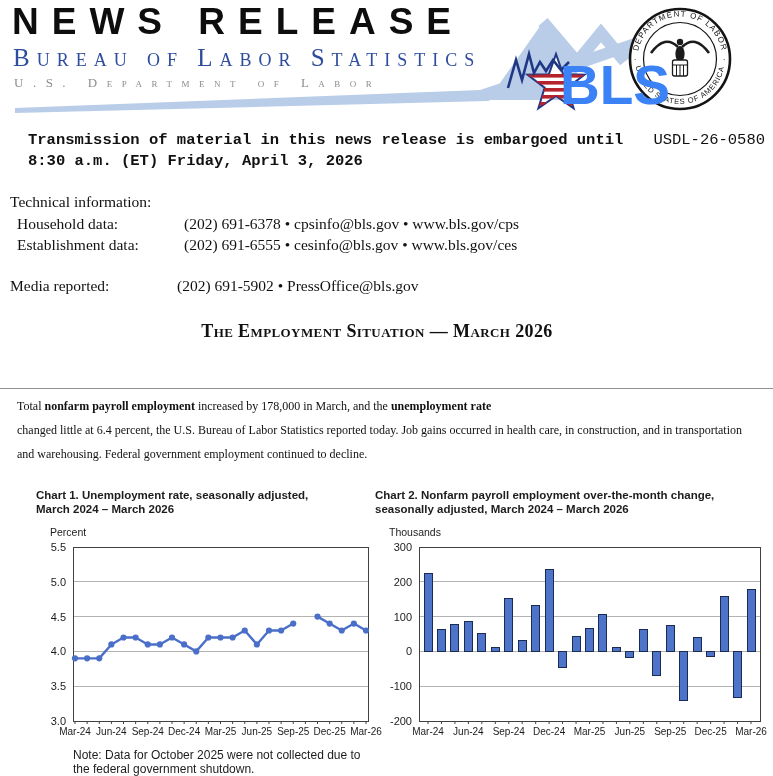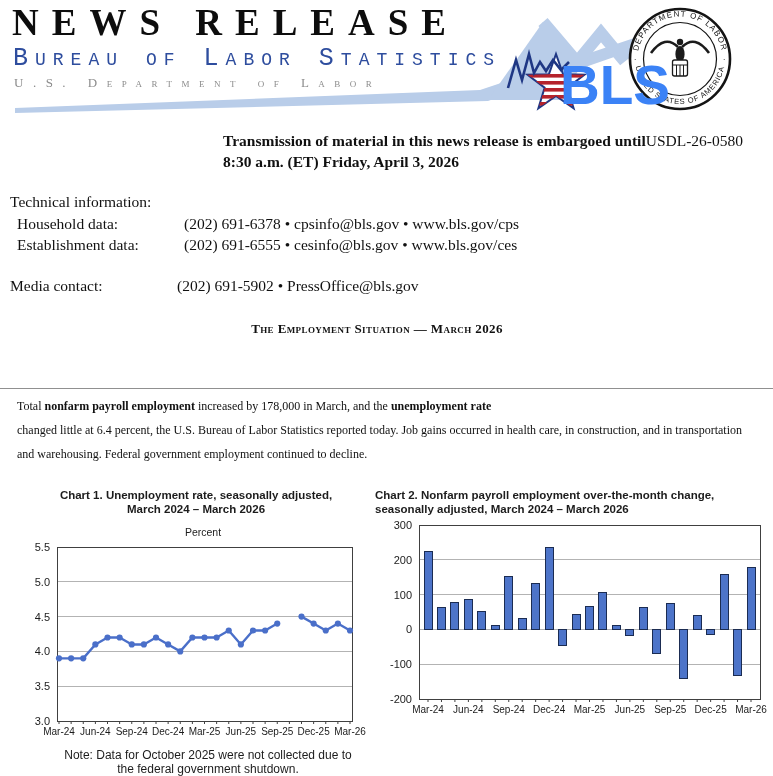--- a/index.html
+++ b/index.html
@@ -1,43 +1,43 @@
 <!DOCTYPE html>
 <html><head>
 <meta charset="utf-8">
 <style>
   html,body{margin:0;padding:0;background:#fff;}
   .page{position:relative;width:773px;height:776px;background:#fff;overflow:hidden;
         font-family:"Liberation Serif",serif;color:#111;}
   
   .hdr-svg{position:absolute;left:0;top:0;pointer-events:none;}
-  .nr-title{position:absolute;left:12px;top:1px;font-family:Liberation Serif, serif;
+  .nr-title{position:absolute;left:12px;top:1px;font-family:Liberation Sans, sans-serif;
             font-weight:900;font-size:37px;letter-spacing:13px;color:#0d0d0d;white-space:nowrap;}
-  .bls-line{position:absolute;left:13px;top:44px;font-family:Liberation Mono, monospace;
+  .bls-line{position:absolute;left:13px;top:44px;font-family:Liberation Serif, serif;
             font-size:25px;font-variant:small-caps;letter-spacing:7px;color:#2e4d9e;white-space:nowrap;}
   .dol-line{position:absolute;left:14px;top:75px;font-family:Liberation Serif, serif;
             font-size:13px;font-variant:small-caps;letter-spacing:9.5px;color:#8c8c8c;white-space:nowrap;}
   .bls-word{position:absolute;left:560px;top:53px;font-family:"Liberation Sans",sans-serif;
             font-weight:900;font-size:55px;letter-spacing:0px;color:#3b82f6;}
   
-  .embargo{position:absolute;left:6px;top:130px;width:737px;display:flex;justify-content:flex-end;
-           font-size:15.5px;font-weight:bold;line-height:21px;}
+  .embargo{position:absolute;left:28px;top:130px;width:737px;display:flex;justify-content:space-between;
+           font-size:15.5px;font-weight:bold;line-height:21px;font-family:Liberation Mono, monospace;}
   .usdl{font-weight:normal;white-space:nowrap;}
   .contacts{position:absolute;left:10px;top:191px;font-size:15.5px;line-height:21.5px;width:737px;}
   .crow .clabel{display:inline-block;width:167px;}
   .indent{padding-left:7px;}
   .cgap{height:19px;}
   
   .release-title{position:absolute;left:0;top:321px;width:754px;text-align:center;
-                 font-weight:bold;font-size:13px;font-variant:small-caps;letter-spacing:0.4px;}
+                 font-weight:bold;font-size:18px;font-variant:small-caps;letter-spacing:0.4px;}
   .rule{position:absolute;left:0;top:388px;width:773px;height:0;border-top:1px solid #909090;}
   .body-para{position:absolute;left:17px;top:394px;width:745px;font-size:12px;line-height:24px;}
   
   .chart-panel{position:absolute;top:488px;font-family:"Liberation Sans",sans-serif;color:#1c1c1c;}
-  #chart1{left:20px;width:352px;text-align:center;}
+  #chart1{left:36px;width:352px;}
   #chart2{left:375px;width:397px;}
   .chart-title{font-weight:bold;font-size:11.5px;line-height:14px;}
   .chart-ylabel{font-size:10.5px;margin-top:10px;margin-left:14px;}
   svg.plot{display:block;margin-top:3px;}
   svg text{font-family:"Liberation Sans",sans-serif;}
   .ytick{font-size:11px;fill:#1c1c1c;}
   .xtick{font-size:10px;fill:#1c1c1c;}
   .chart-note{font-size:12px;line-height:14px;margin-left:37px;margin-top:5px;width:302px;}
 </style>
 </head>
@@ -115,21 +115,21 @@
   <div class="contacts">
     <div>Technical information:</div>
     <div class="crow">
       <span class="clabel indent">Household data:</span><span>(202) 691-6378  •  cpsinfo@bls.gov  •  www.bls.gov/cps</span>
     </div>
     <div class="crow">
       <span class="clabel indent">Establishment data:</span><span>(202) 691-6555  •  cesinfo@bls.gov  •  www.bls.gov/ces</span>
     </div>
     <div class="cgap"></div>
     <div class="crow">
-      <span class="clabel">Media contact:</span><span>(202) 691-5902  •  PressOffice@bls.gov</span>
+      <span class="clabel">Media reported:</span><span>(202) 691-5902  •  PressOffice@bls.gov</span>
     </div>
   </div>
 
   <div class="release-title">The Employment Situation — March 2026</div>
 
   <div class="rule"></div>
 
   <div class="body-para">
     <span>Total </span><b>nonfarm payroll employment</b><span> increased by 178,000 in March, and the </span><b>unemployment rate</b><br>
     <span>changed little at 6.4 percent, the U.S. Bureau of Labor Statistics reported today. Job gains occurred in health care, in construction, and in transportation and warehousing. Federal government employment continued to decline.</span>
@@ -215,20 +215,21 @@
         <circle cx="330" cy="89.52000000000001" r="3.1" fill="#4a6fc9"></circle>
       </svg>
     <div class="chart-note">Note: Data for October 2025 were not collected due to the federal government shutdown.</div>
   </div>
 
   <div class="chart-panel" id="chart2">
     <div class="chart-title">
       <div>Chart 2. Nonfarm payroll employment over-the-month change,</div>
       <div>seasonally adjusted, March 2024 – March 2026</div>
     </div>
+    <div class="chart-ylabel">Thousands</div>
     <svg class="plot" id="svg-c2" width="397" height="202">
         <text x="37" y="184" text-anchor="end" class="ytick">-200</text>
         <line x1="44" y1="145.2" x2="385" y2="145.2" stroke="#b3b3b3" stroke-width="1" shape-rendering="crispEdges"></line>
         <text x="37" y="149.2" text-anchor="end" class="ytick">-100</text>
         <line x1="44" y1="110.4" x2="385" y2="110.4" stroke="#b3b3b3" stroke-width="1" shape-rendering="crispEdges"></line>
         <text x="37" y="114.4" text-anchor="end" class="ytick">0</text>
         <line x1="44" y1="75.6" x2="385" y2="75.6" stroke="#b3b3b3" stroke-width="1" shape-rendering="crispEdges"></line>
         <text x="37" y="79.6" text-anchor="end" class="ytick">100</text>
         <line x1="44" y1="40.80000000000001" x2="385" y2="40.80000000000001" stroke="#b3b3b3" stroke-width="1" shape-rendering="crispEdges"></line>
         <text x="37" y="44.80000000000001" text-anchor="end" class="ytick">200</text>

